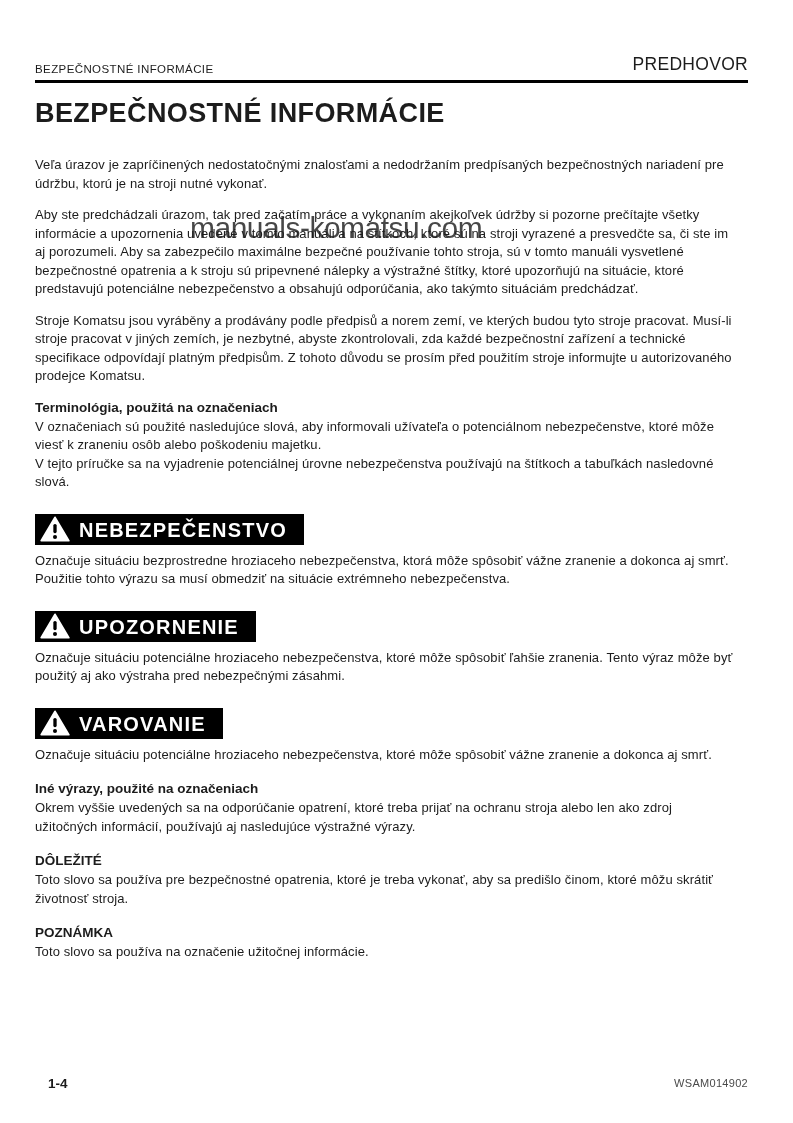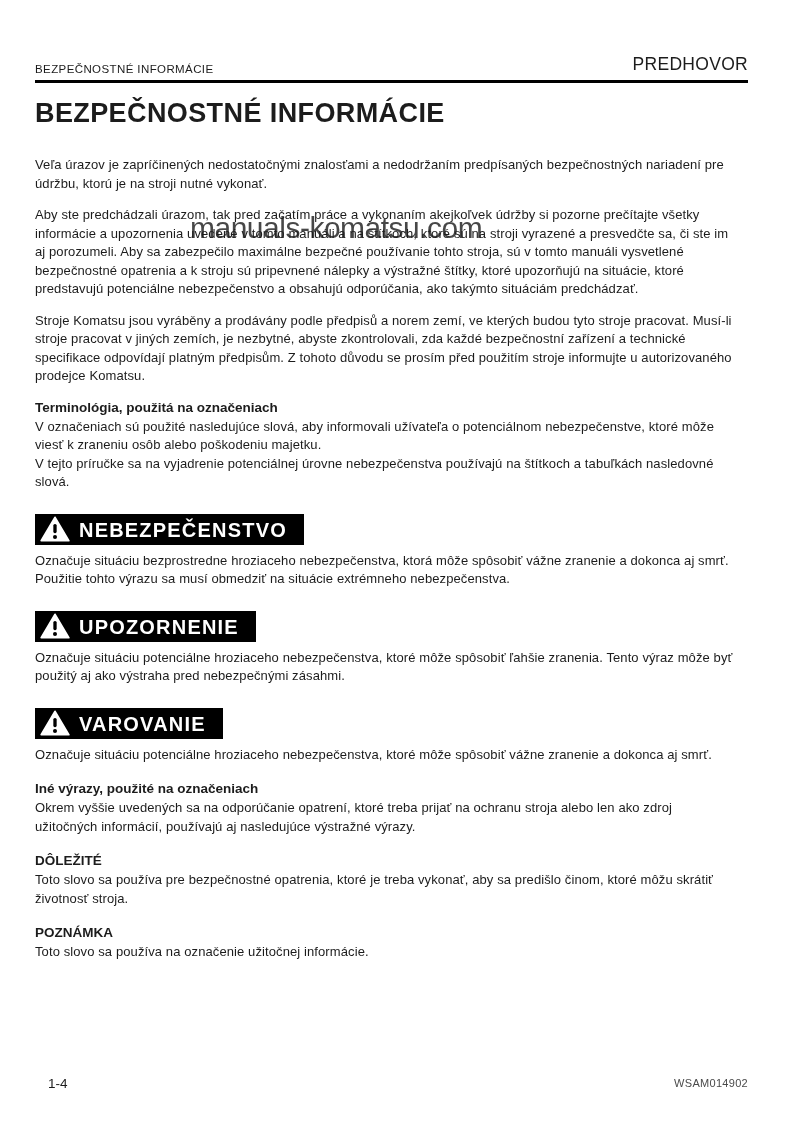--- a/index.html
+++ b/index.html
@@ -70,21 +70,21 @@
   .doc-footer {
     position: absolute;
     left: 48px;
     right: 45px;
     bottom: 32px;
     height: 18px;
   }
   .doc-footer .page-num {
     position: absolute;
     left: 0; bottom: 0;
-    font-weight: normal;
+    font-weight: bold;
     font-size: 13.5px;
   }
   .doc-footer .doc-code {
     position: absolute;
     left: 0; right: 0; bottom: 2px;
     text-align: right;
     font-size: 11px;
     color: #4a4a4a;
     letter-spacing: 0.3px;
   }

